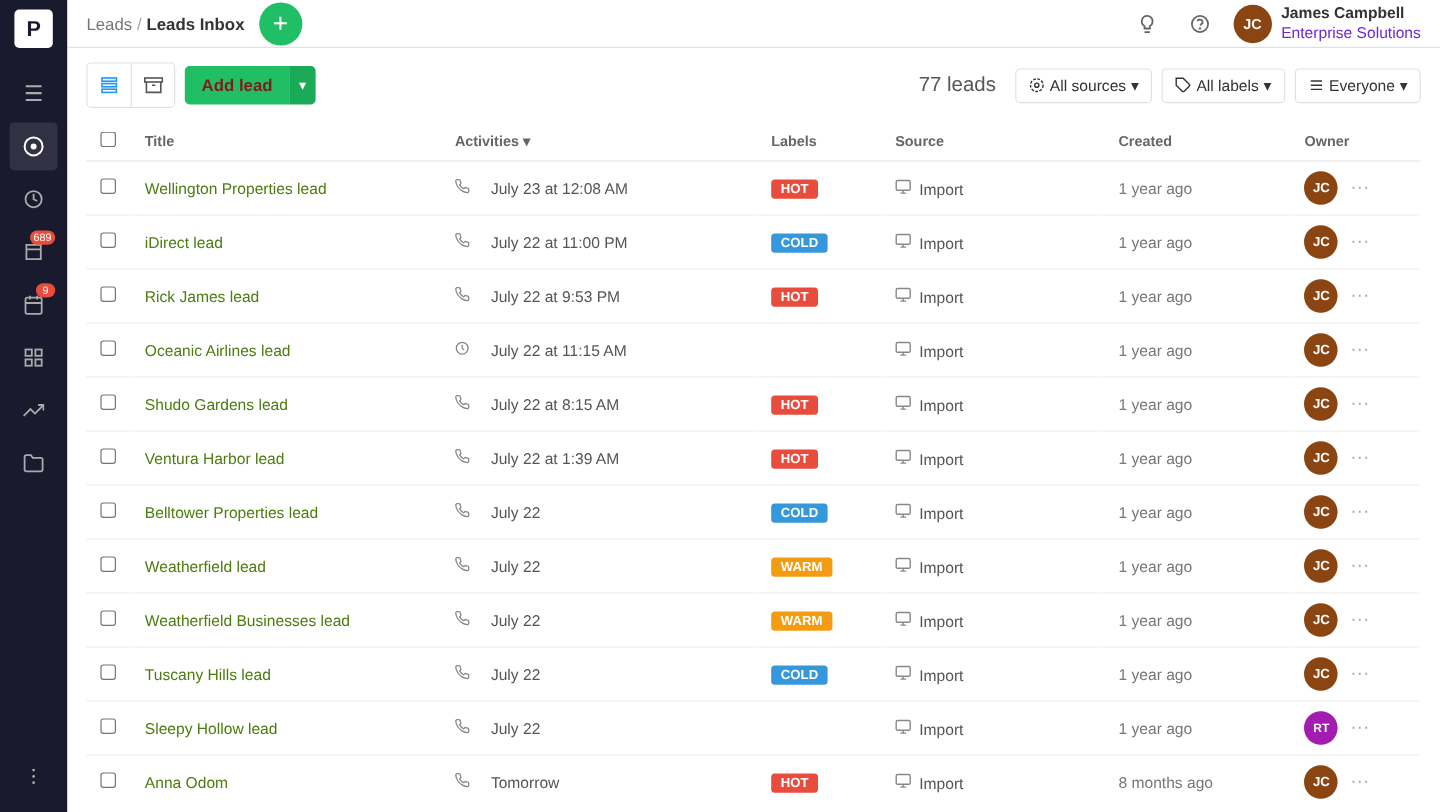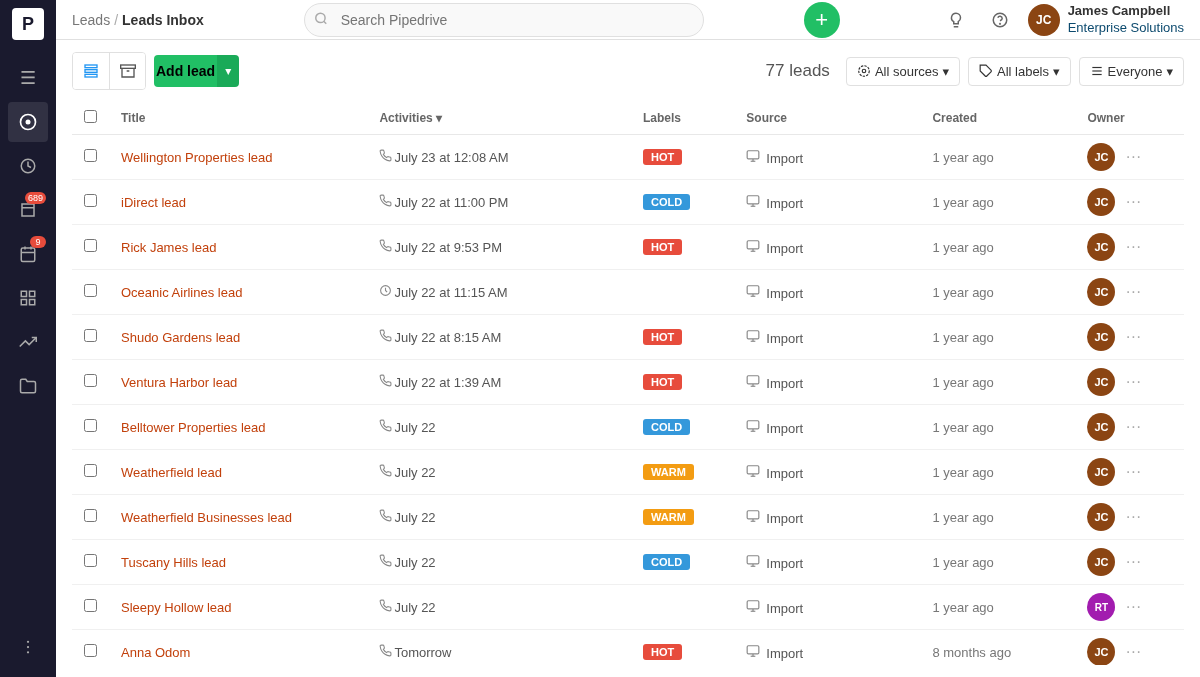--- a/index.html
+++ b/index.html
@@ -112,21 +112,21 @@
     }
     .user-avatar-wrap { display: flex; align-items: center; gap: 8px; cursor: pointer; }
     .user-avatar {
       width: 32px; height: 32px; border-radius: 50%;
       background: #8B4513;
       display: flex; align-items: center; justify-content: center;
       color: #fff; font-size: 12px; font-weight: bold;
     }
     .user-info { font-size: 13px; line-height: 1.3; }
     .user-name { font-weight: 600; color: #333; }
-    .user-org { color: #0c4a6e; }
+    .user-org { color: #6d28d9; }
 
     
     .content {
       flex: 1;
       background: #fff;
       display: flex;
       flex-direction: column;
       overflow: hidden;
       padding: 12px 16px;
     }
@@ -162,24 +162,24 @@
     .view-btn-group .view-btn {
       border: none;
       border-radius: 0;
     }
     .view-btn-group .view-btn + .view-btn {
       border-left: 1px solid #e0e0e0;
     }
     .add-lead-btn-wrap { display: flex; }
     .add-lead-btn {
       background: #21bf65;
-      color: #000000;
+      color: #7f1d1d;
       border: none;
       border-radius: 4px 0 0 4px;
-      padding: 8px 2px;
+      padding: 8px 14px;
       font-size: 14px;
       font-weight: 600;
       cursor: pointer;
     }
     .add-lead-arrow {
       background: #1aaa58;
       color: #fff;
       border: none;
       border-radius: 0 4px 4px 0;
       padding: 8px 8px;
@@ -223,23 +223,23 @@
     }
     tbody td {
       padding: 8px 12px;
       font-size: 13px;
       color: #333;
       vertical-align: middle;
     }
     .checkbox-cell { width: 32px; }
     input[type="checkbox"] { cursor: pointer; }
 
-    .title-cell { min-width: 200px; font-weight: 500; color: #c2410c; cursor: pointer; }
-
-    .activity-cell { min-width: 180px; color: #555; display: flex; align-items: center; gap: 2px; }
+    .title-cell { min-width: 200px; font-weight: 500; color: #4d7c0f; cursor: pointer; }
+
+    .activity-cell { min-width: 180px; color: #555; display: flex; align-items: center; gap: 17px; }
     .activity-icon { color: #888; font-size: 14px; }
 
     .label-cell { min-width: 80px; }
     .label-badge {
       display: inline-block;
       padding: 2px 8px;
       border-radius: 3px;
       font-size: 11px;
       font-weight: 700;
       color: #fff;
@@ -338,29 +338,20 @@
 
 <div class="main">
 
   <header class="topbar">
     <div class="breadcrumb">
       <span style="color:#777;cursor:pointer;">Leads</span>
       <span class="sep">/</span>
       <span class="current">Leads Inbox</span>
     </div>
 
-    <div class="search-bar">
-      <span class="search-icon-wrap">
-        <svg width="14" height="14" viewBox="0 0 24 24" fill="none" stroke="currentColor" stroke-width="2.5">
-            <circle cx="11" cy="11" r="8"></circle>
-            <line x1="21" y1="21" x2="16.65" y2="16.65"></line>
-          </svg>
-      </span>
-      <input type="text" placeholder="Search Pipedrive" style="">
-    </div>
 
     <button class="add-btn">+</button>
 
     <div class="topbar-actions">
       <div class="icon-btn">
         <svg width="18" height="18" viewBox="0 0 24 24" fill="none" stroke="currentColor" stroke-width="2">
             <path d="M9 21h6M12 3a6 6 0 016 6c0 2.22-1.21 4.16-3 5.2V17H9v-2.8A6 6 0 0112 3z"></path>
           </svg>
       </div>
       <div class="icon-btn">

